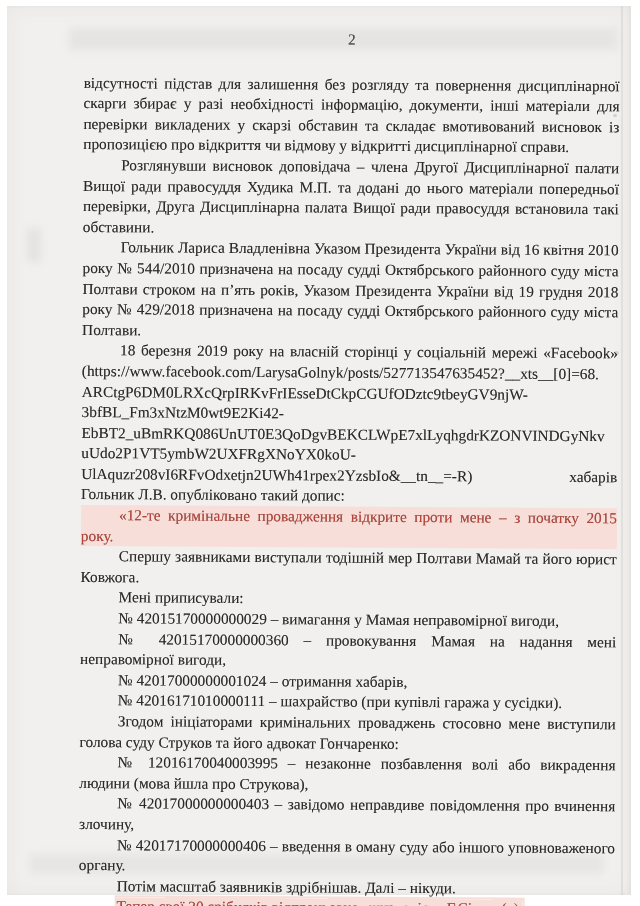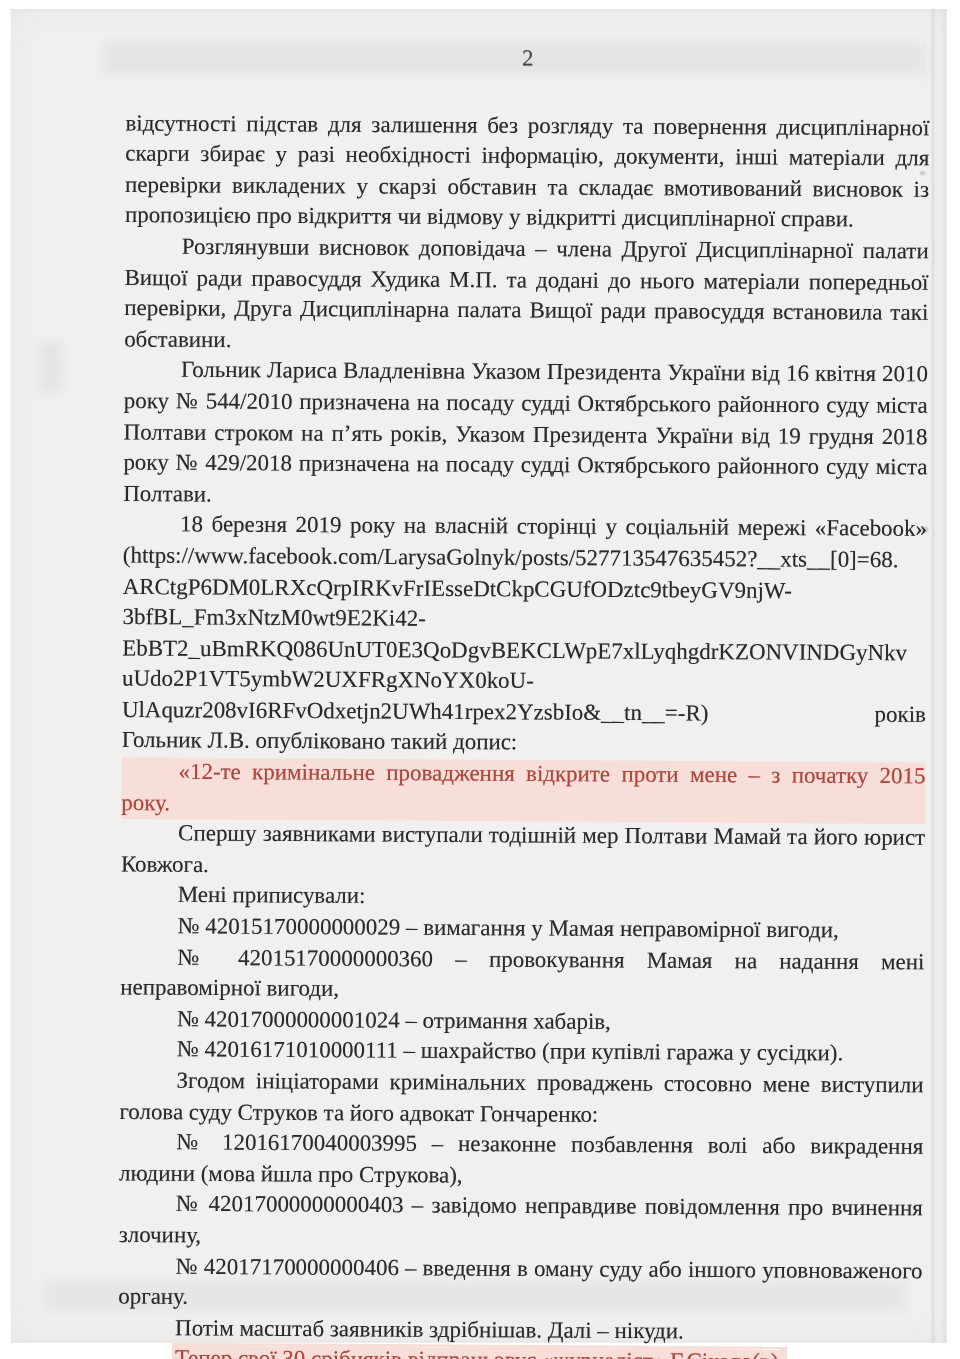--- a/index.html
+++ b/index.html
@@ -58,21 +58,21 @@
         <p class="body indent">Розглянувши висновок доповідача – члена Другої Дисциплінарної палати Вищої ради правосуддя Худика М.П. та додані до нього матеріали попередньої перевірки, Друга Дисциплінарна палата Вищої ради правосуддя встановила такі обставини.</p>
         <p class="body indent">Гольник Лариса Владленівна Указом Президента України від 16 квітня 2010 року № 544/2010 призначена на посаду судді Октябрського районного суду міста Полтави строком на п’ять років, Указом Президента України від 19 грудня 2018 року  № 429/2018 призначена на посаду судді Октябрського районного суду міста Полтави.</p>
         <p class="body indent stretch">18 березня 2019 року на власній сторінці у соціальній мережі «Facebook»</p>
         <p class="body url">(https://www.facebook.com/LarysaGolnyk/posts/527713547635452?__xts__[0]=68.</p>
         <p class="body url">ARCtgP6DM0LRXcQrpIRKvFrIEsseDtCkpCGUfODztc9tbeyGV9njW-</p>
         <p class="body url">3bfBL_Fm3xNtzM0wt9E2Ki42-</p>
         <p class="body url">EbBT2_uBmRKQ086UnUT0E3QoDgvBEKCLWpE7xlLyqhgdrKZONVINDGyNkv</p>
         <p class="body url">uUdo2P1VT5ymbW2UXFRgXNoYX0koU-</p>
         <p class="body url split">
           <span>UlAquzr208vI6RFvOdxetjn2UWh41rpex2YzsbIo&amp;__tn__=-R)</span>
-          <span>років</span>
+          <span>хабарів</span>
         </p>
         <p class="body">Гольник Л.В. опубліковано такий допис:</p>
         <p class="body indent red-block">«12-те кримінальне провадження відкрите проти мене – з початку 2015 року.</p>
         <p class="body indent">Спершу заявниками виступали тодішній мер Полтави Мамай та його юрист Ковжога.</p>
         <p class="body indent">Мені приписували:</p>
         <p class="body indent">№ 42015170000000029 – вимагання у Мамая неправомірної вигоди,</p>
         <p class="body indent">№ 42015170000000360 – провокування Мамая на надання мені неправомірної вигоди,</p>
         <p class="body indent">№ 42017000000001024 – отримання хабарів,</p>
         <p class="body indent">№ 42016171010000111 – шахрайство (при купівлі гаража у сусідки).</p>
         <p class="body indent">Згодом ініціаторами кримінальних проваджень стосовно мене виступили голова суду Струков та його адвокат Гончаренко:</p>

